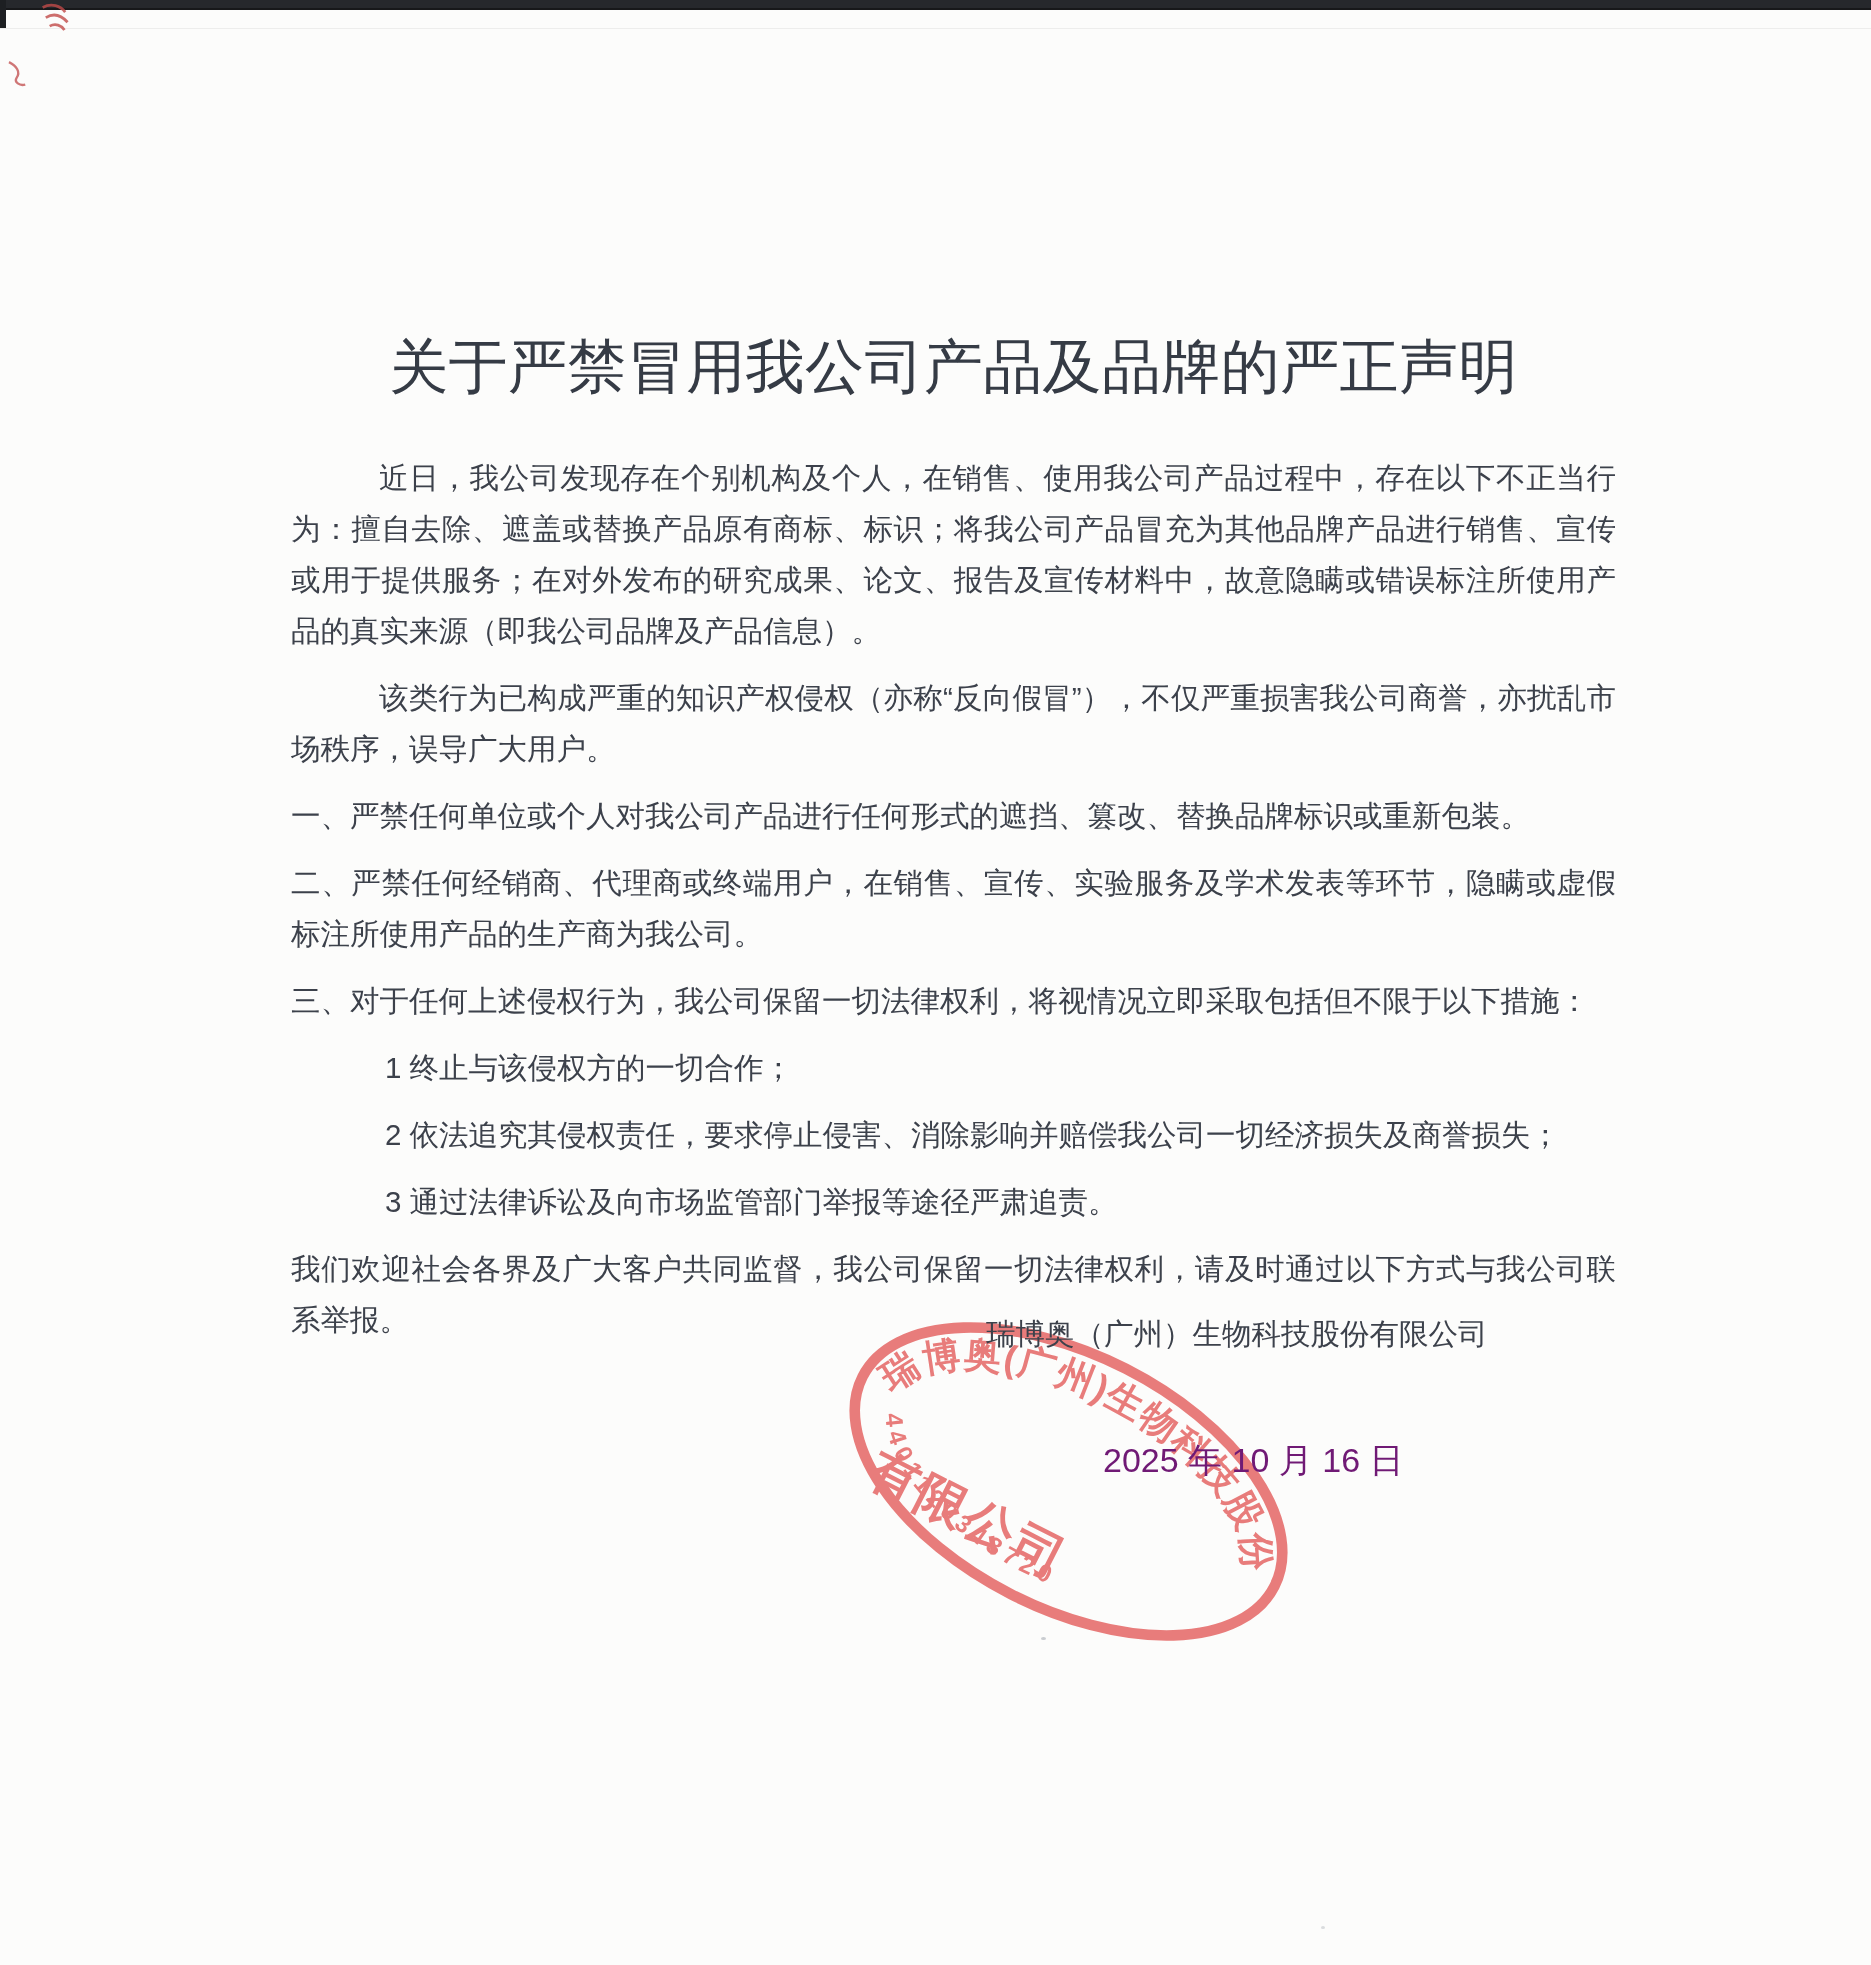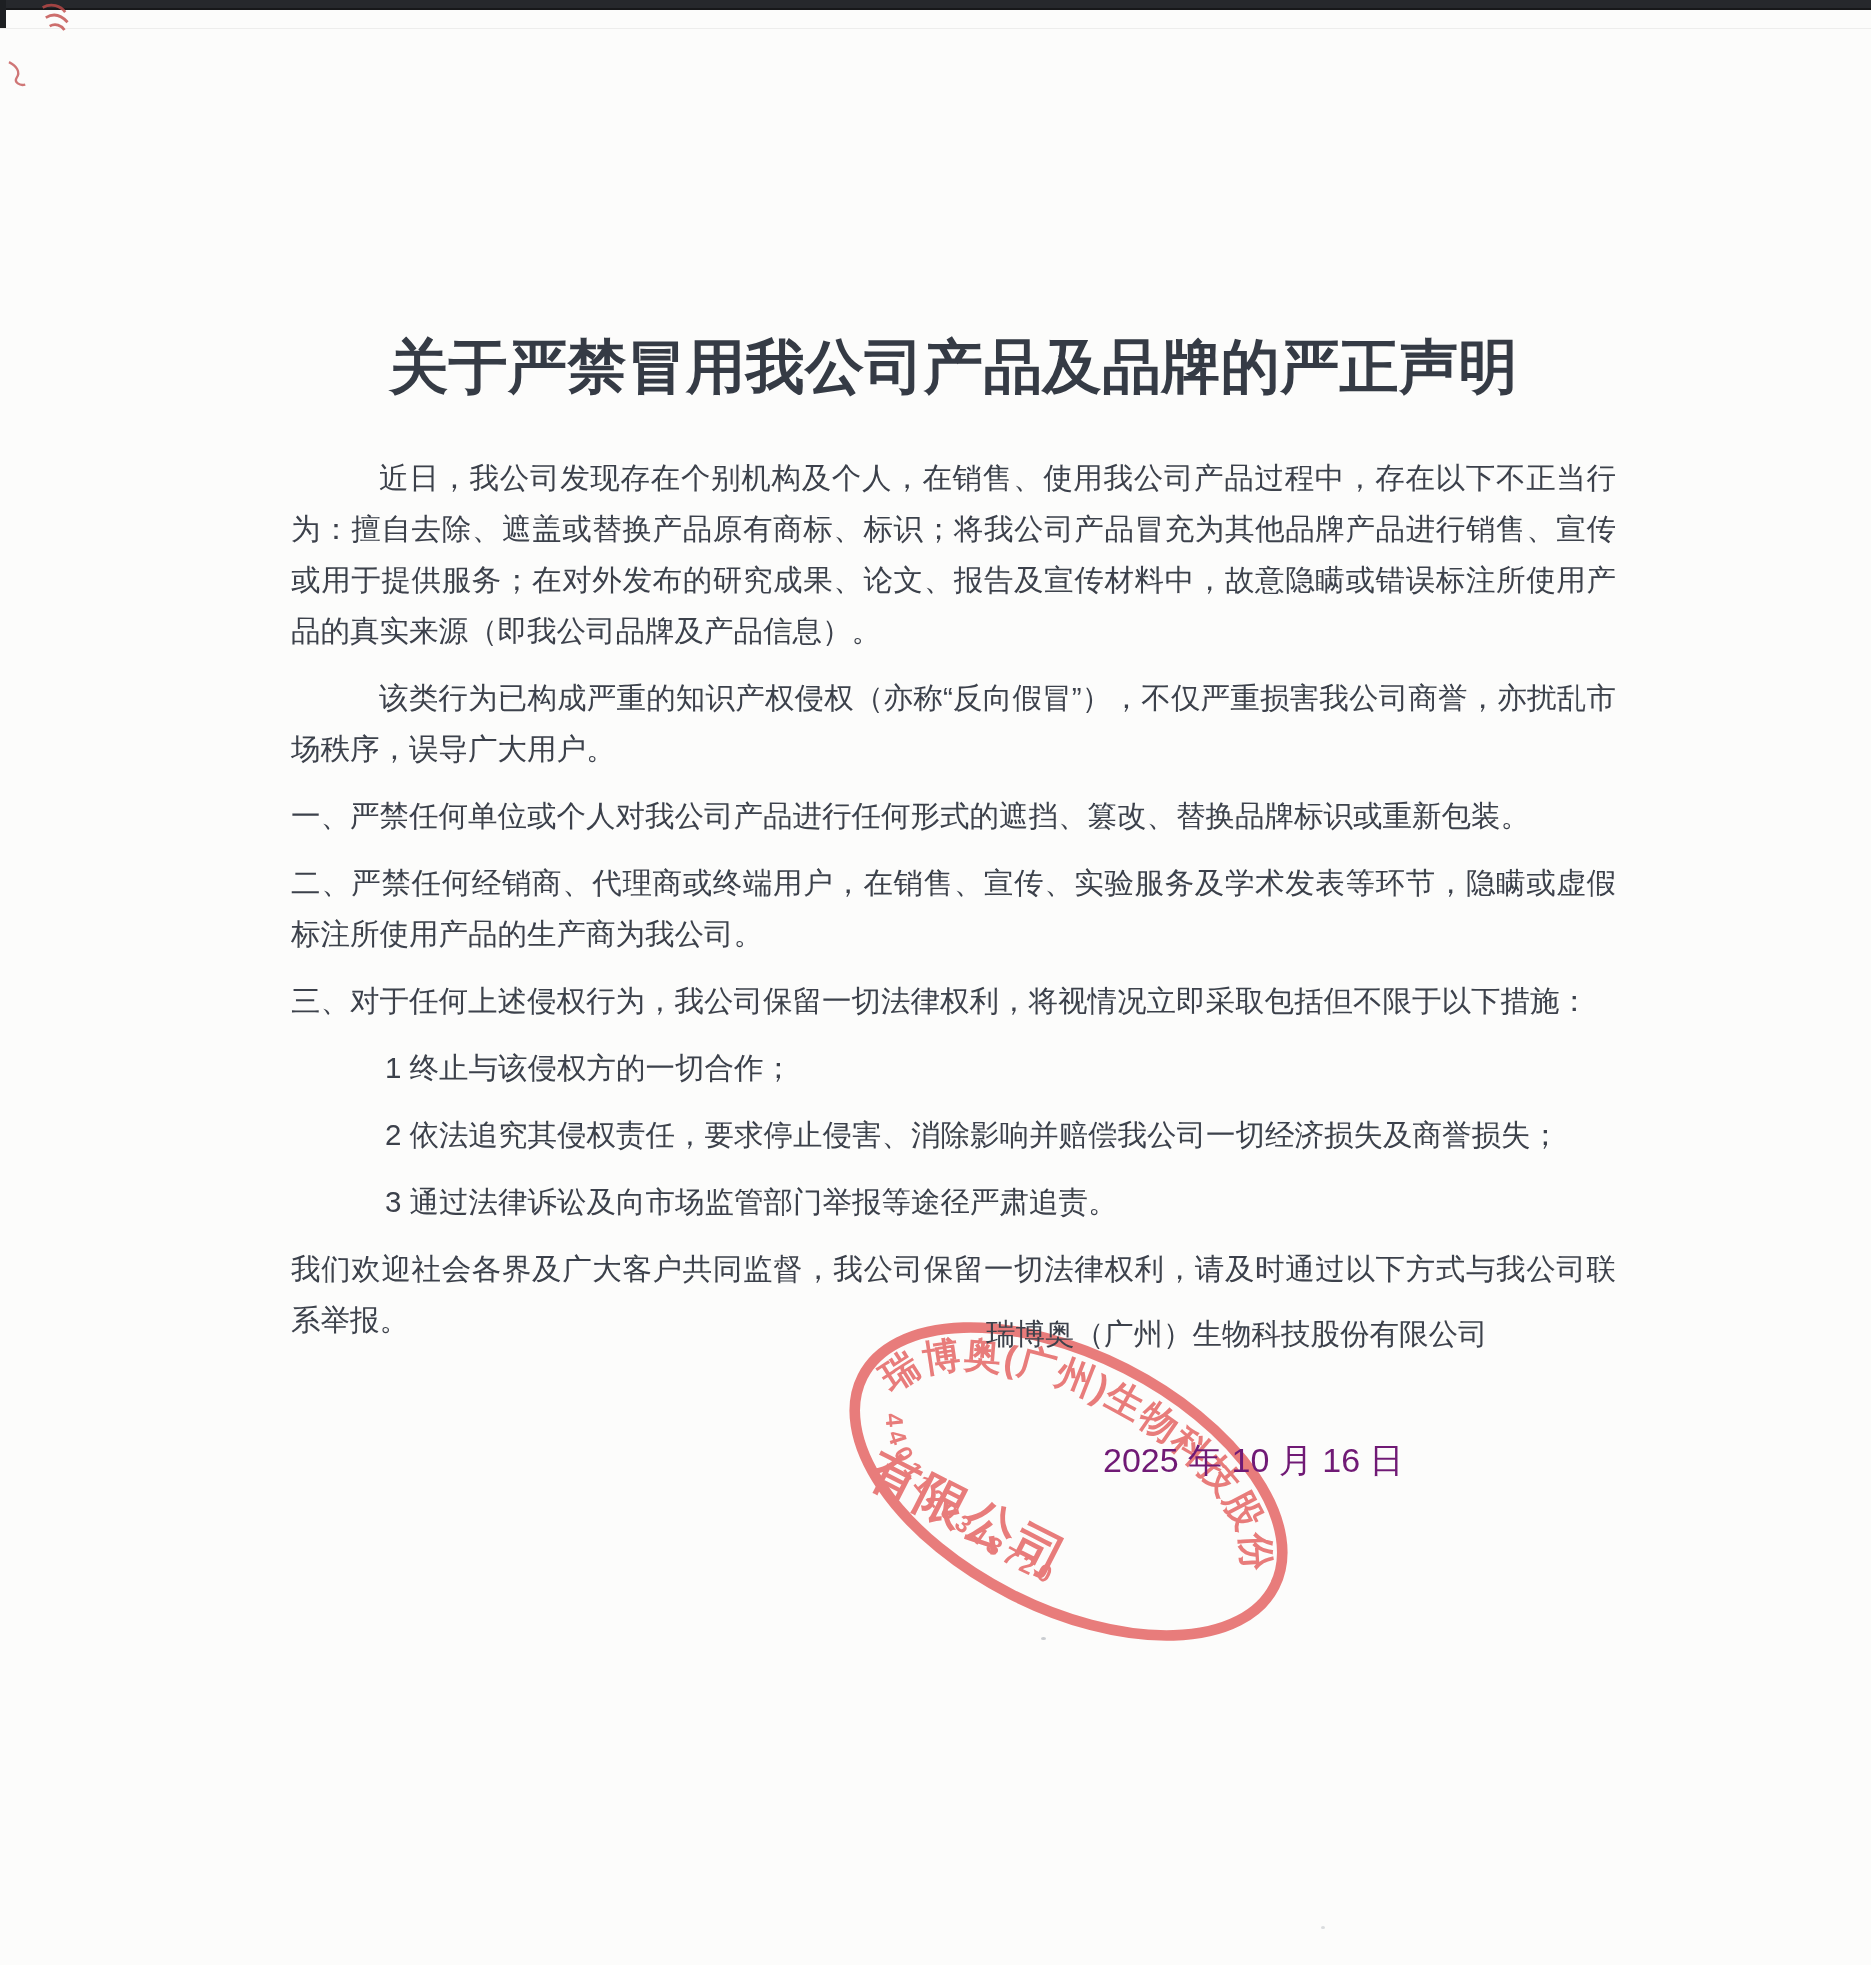--- a/index.html
+++ b/index.html
@@ -10,21 +10,21 @@
     color:#3a3f49;
   }
   
   .scan-band{position:absolute;left:0;top:0;width:1872px;height:7.9px;background:#26282c;border-bottom:2px solid #17181a;}
   .scan-corner{position:absolute;left:0;top:0;width:5.5px;height:28px;background:#1d1f22;}
   .scan-line{position:absolute;left:0;top:28px;width:1872px;height:0.8px;background:#ededec;}
   .speck{position:absolute;border-radius:50%;background:#9aa0a8;opacity:.35;}
   
   .doc-title{
     position:absolute;left:275px;top:330px;width:1357px;
-    font-size:59px;line-height:75px;font-weight:bold;text-align:center;
+    font-size:59px;line-height:75px;font-weight:normal;text-align:center;
     color:#353b45;letter-spacing:0.4px;
   }
   .doc-body{
     position:absolute;left:275px;top:436px;width:1357px;
     font-size:29.5px;line-height:51px;text-align:justify;
     color:#3c414b;
   }
   .doc-body p{margin:16px;padding:0;}
   .doc-body p.indent{text-indent:88px;}
   .doc-body p.flush{text-indent:0;}

